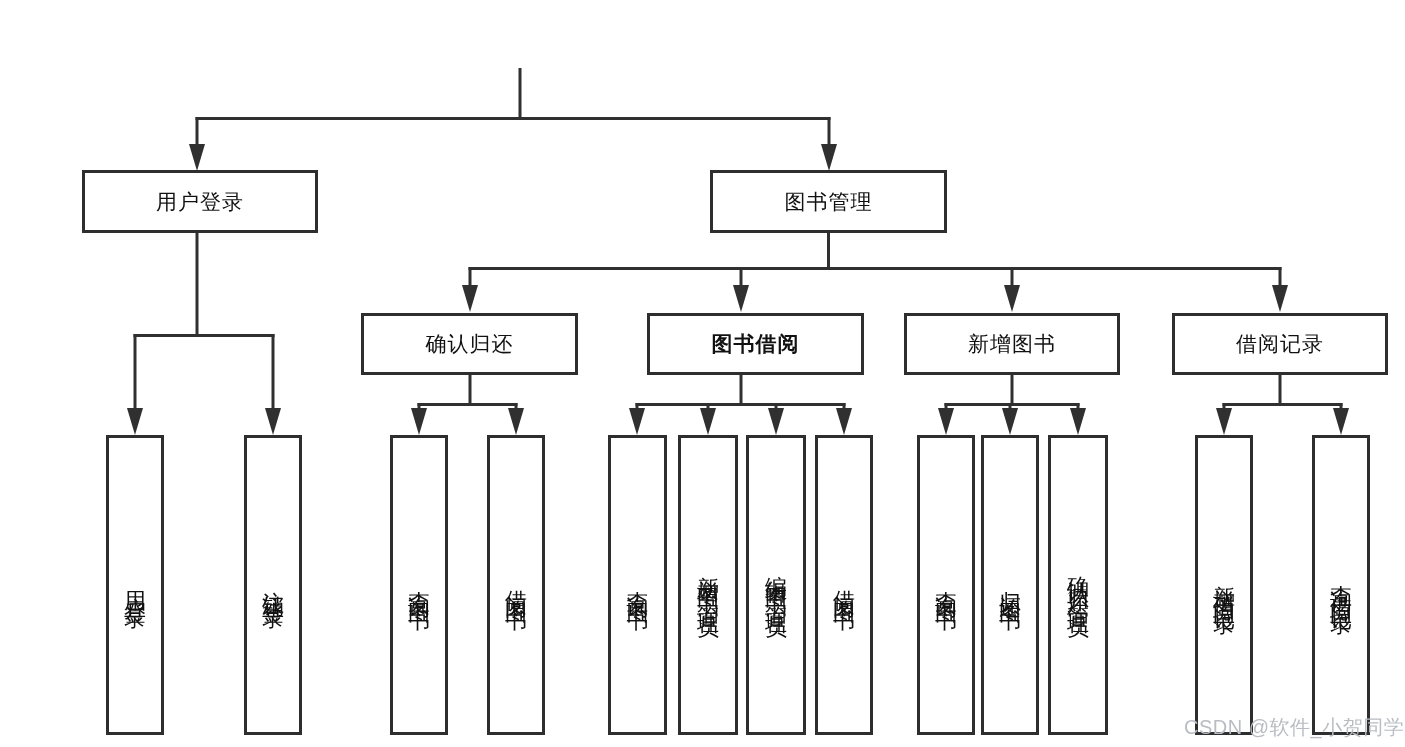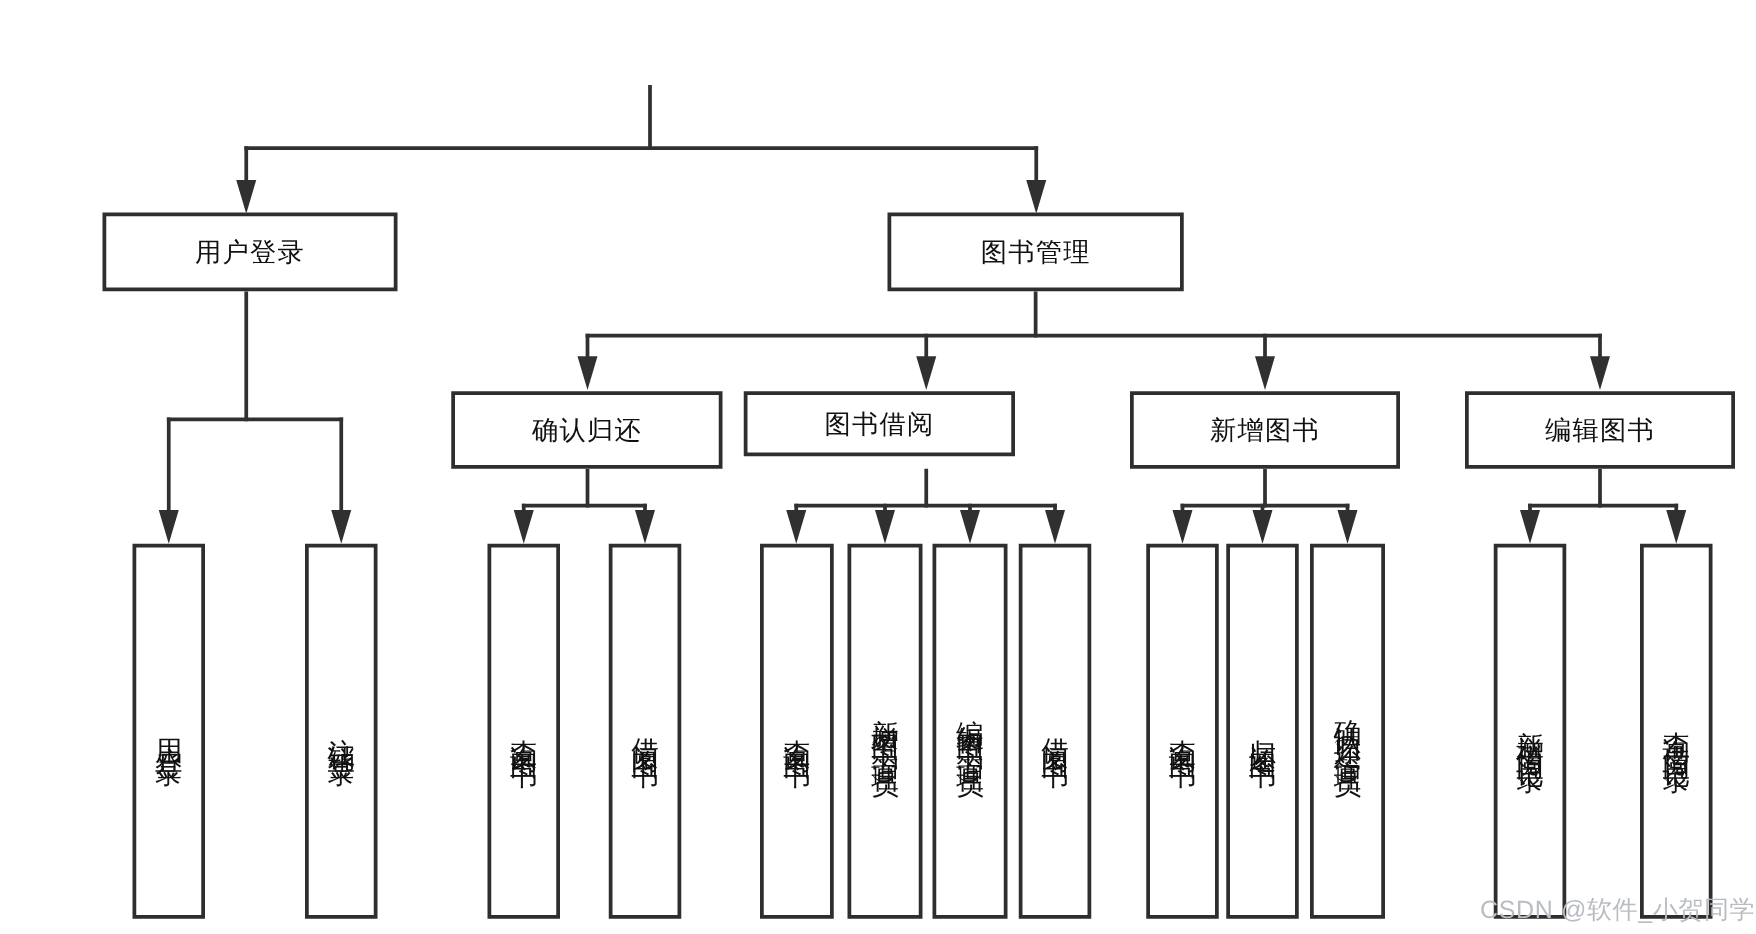--- a/index.html
+++ b/index.html
@@ -46,21 +46,21 @@
     line-height: 1;
     text-align: center;
   }
   
   .n-root   { left: 13px;   top: 13px;  width: 1012px; height: 55px; }
   
   .n-login  { left: 82px;   top: 170px; width: 236px;  height: 63px; }
   .n-mgmt   { left: 710px;  top: 170px; width: 237px;  height: 63px; }
   
   .n-newrec { left: 361px;  top: 313px; width: 217px;  height: 62px; }
-  .n-borrow { left: 595px;  top: 313px; width: 217px;  height: 52px; }
+  .n-borrow { left: 647px;  top: 313px; width: 217px;  height: 62px; font-weight: bold; }
   .n-curr   { left: 904px;  top: 313px; width: 216px;  height: 62px; }
   .n-record { left: 1172px; top: 313px; width: 216px;  height: 62px; }
   
   .vbox { top: 435px; height: 300px; width: 58px; }
   .v-g1c1 { left: 106px; }
   .v-g1c2 { left: 244px; }
   .v-g2c1 { left: 390px; }
   .v-g2c2 { left: 487px; }
   .v-g3c1 { left: 608px; width: 59px; }
   .v-g3c2 { left: 678px; width: 60px; }
@@ -163,21 +163,21 @@
     </g>
   </svg>
 
 
   <div class="hbox n-login">用户登录</div>
   <div class="hbox n-mgmt">图书管理</div>
 
   <div class="hbox n-newrec">确认归还</div>
   <div class="hbox n-borrow">图书借阅</div>
   <div class="hbox n-curr">新增图书</div>
-  <div class="hbox n-record">编辑图书</div>
+  <div class="hbox n-record">借阅记录</div>
 
   <div class="vbox v-g1c1">用户登录</div>
   <div class="vbox v-g1c2">注销登录</div>
 
   <div class="vbox v-g2c1">查询图书</div>
   <div class="vbox v-g2c2">借阅图书</div>
 
   <div class="vbox v-g3c1">查询图书</div>
   <div class="vbox v-g3c2">新增图书（管理员）</div>
   <div class="vbox v-g3c3">编辑图书（管理员）</div>

